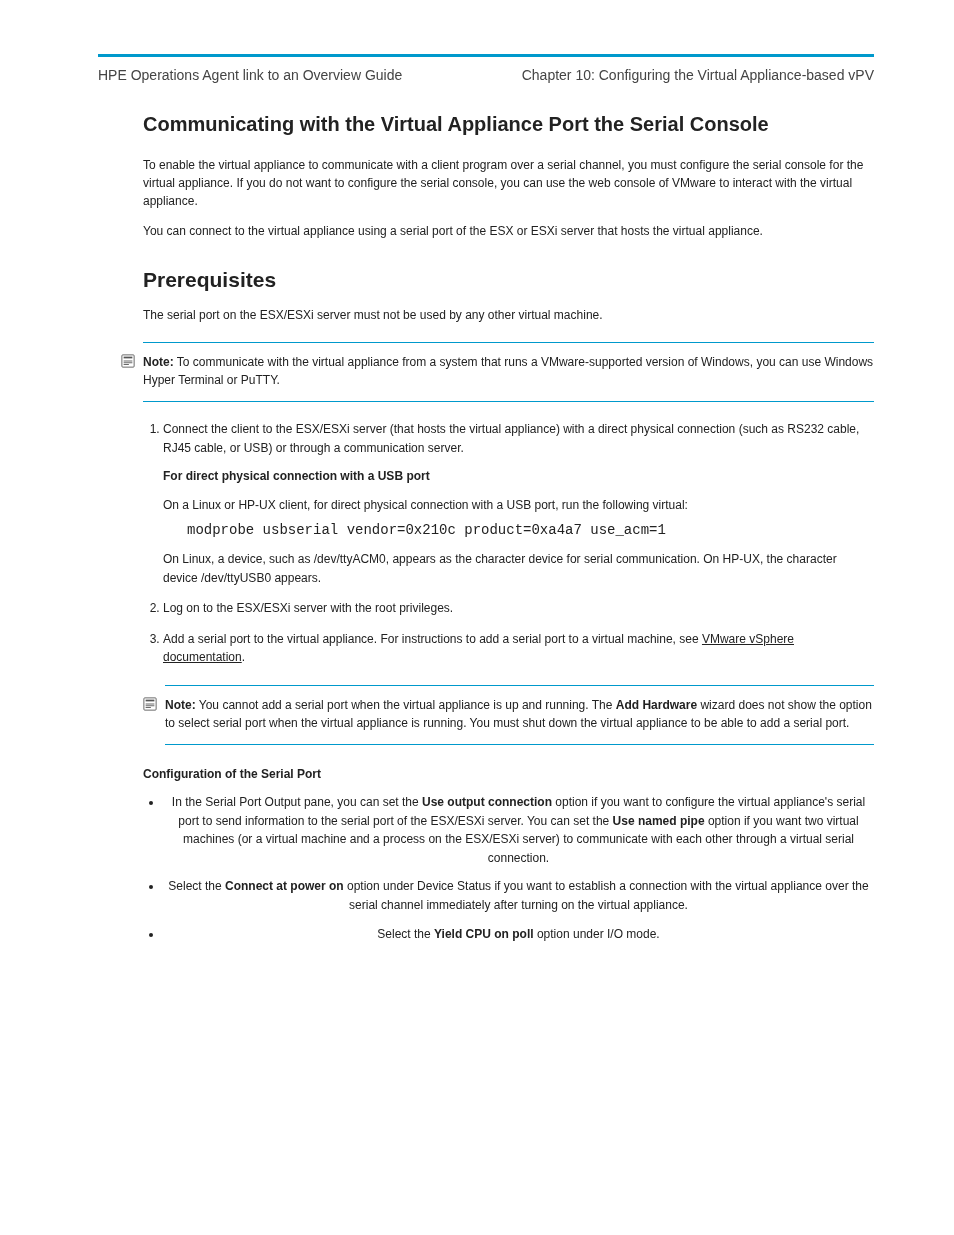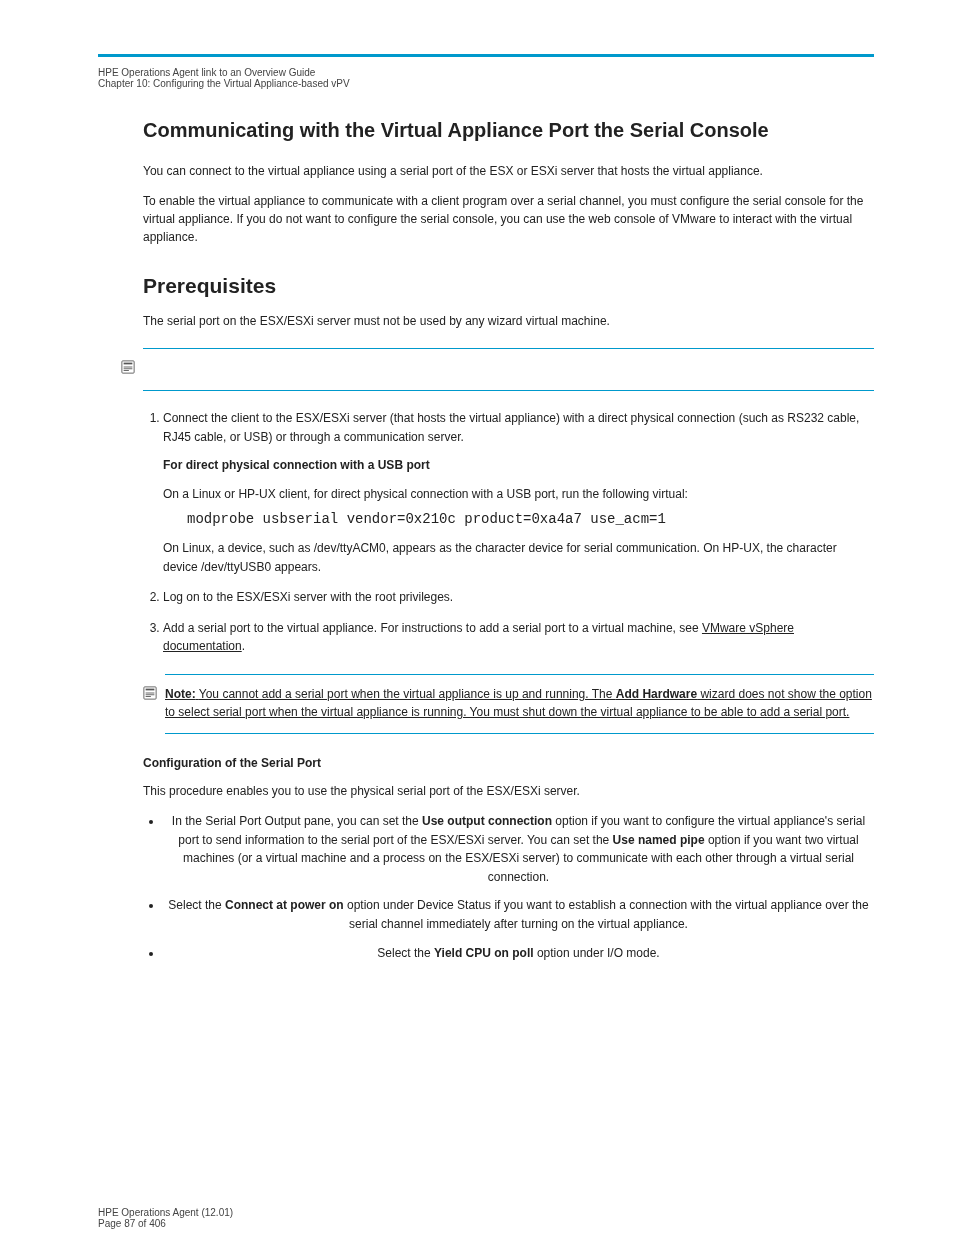--- a/index.html
+++ b/index.html
@@ -18,24 +18,23 @@
     position: relative;
   }
   .rule-top {
     height: 3px;
     background: #0099cc;
     margin: 54px 0 10px 0;
   }
   .header-row {
     display: flex;
     justify-content: space-between;
-    font-size: 10px;
+    font-size: 14px;
     color: #444;
     margin-bottom: 30px;
-    flex-direction: column;
   }
   .content {
     padding-left: 45px;
   }
   h1 {
     font-size: 20px;
     font-weight: bold;
     margin: 26px 0 20px 0;
   }
   h2 {
@@ -121,38 +120,42 @@
 
   <div class="header-row">
     <span>HPE Operations Agent link to an Overview Guide</span>
     <span>Chapter 10: Configuring the Virtual Appliance-based vPV</span>
   </div>
 
   <div class="content">
 
     <h1>Communicating with the Virtual Appliance Port the Serial Console</h1>
 
+    <p>To enable the virtual appliance to communicate with a client program over a serial channel, you must configure the serial console for the virtual appliance. If you do not want to configure the serial console, you can use the web console of VMware to interact with the virtual appliance.</p>
     <p>You can connect to the virtual appliance using a serial port of the ESX or ESXi server that hosts the virtual appliance.</p>
-    <p>To enable the virtual appliance to communicate with a client program over a serial channel, you must configure the serial console for the virtual appliance. If you do not want to configure the serial console, you can use the web console of VMware to interact with the virtual appliance.</p>
 
     <h2>Prerequisites</h2>
-    <p>The serial port on the ESX/ESXi server must not be used by any wizard virtual machine.</p>
+    <p>The serial port on the ESX/ESXi server must not be used by any other virtual machine.</p>
 
     <div class="note-box">
       <div class="note-bar"></div>
       <div class="note-body">
         <div class="note-icon">
           <svg class="icon-note-svg" viewBox="0 0 16 16">
             <rect x="1" y="1" width="14" height="14" rx="1" fill="none" stroke="#555" stroke-width="1"></rect>
             <rect x="3" y="3" width="10" height="2" fill="#555"></rect>
             <line x1="3" y1="8" x2="13" y2="8" stroke="#555" stroke-width="1"></line>
             <line x1="3" y1="10" x2="13" y2="10" stroke="#555" stroke-width="1"></line>
             <line x1="3" y1="12" x2="9" y2="12" stroke="#555" stroke-width="1"></line>
           </svg>
         </div>
+        <div class="note-text">
+          <span class="bold">Note:</span>
+          <span>To communicate with the virtual appliance from a system that runs a VMware-supported version of Windows, you can use Windows Hyper Terminal or PuTTY.</span>
+        </div>
       </div>
       <div class="note-bar"></div>
     </div>
 
 
     <ol class="steps">
       <li>
         <span>Connect the client to the ESX/ESXi server (that hosts the virtual appliance) with a direct physical connection (such as RS232 cable, RJ45 cable, or USB) or through a communication server.</span>
         <div style="height:10px"></div>
         <span class="bold">For direct physical connection with a USB port</span>
@@ -162,55 +165,50 @@
         <span>On Linux, a device, such as /dev/ttyACM0, appears as the character device for serial communication. On HP-UX, the character device /dev/ttyUSB0 appears.</span>
       </li>
       <li>
         <span>Log on to the ESX/ESXi server with the root privileges.</span>
       </li>
       <li>
         <span>Add a serial port to the virtual appliance. For instructions to add a serial port to a virtual machine, see </span><span class="link">VMware vSphere documentation</span><span>.</span>
       </li>
     </ol>
 
-    <div class="note-box" style="margin-left:0;text-decoration:underline;">
+    <div class="note-box" style="margin-left:0;">
       <div class="note-bar"></div>
       <div class="note-body">
         <div class="note-icon">
           <svg class="icon-note-svg" viewBox="0 0 16 16">
             <rect x="1" y="1" width="14" height="14" rx="1" fill="none" stroke="#555" stroke-width="1"></rect>
             <rect x="3" y="3" width="10" height="2" fill="#555"></rect>
             <line x1="3" y1="8" x2="13" y2="8" stroke="#555" stroke-width="1"></line>
             <line x1="3" y1="10" x2="13" y2="10" stroke="#555" stroke-width="1"></line>
             <line x1="3" y1="12" x2="9" y2="12" stroke="#555" stroke-width="1"></line>
           </svg>
         </div>
         <div class="note-text">
           <span class="bold">Note:</span>
           <span>You cannot add a serial port when the virtual appliance is up and running. The </span><span class="bold">Add Hardware</span><span> wizard does not show the option to select serial port when the virtual appliance is running. You must shut down the virtual appliance to be able to add a serial port.</span>
         </div>
       </div>
       <div class="note-bar"></div>
     </div>
 
     <h3>Configuration of the Serial Port</h3>
-    <p>This procedure enables you to use the physical serial port of the ESX/ESXi server.</p>
 
     <ul class="bullets">
       <li>
         <span>In the Serial Port Output pane, you can set the </span><span class="bold">Use output connection</span><span> option if you want to configure the virtual appliance's serial port to send information to the serial port of the ESX/ESXi server. You can set the </span><span class="bold">Use named pipe</span><span> option if you want two virtual machines (or a virtual machine and a process on the ESX/ESXi server) to communicate with each other through a virtual serial connection.</span>
       </li>
       <li>
         <span>Select the </span><span class="bold">Connect at power on</span><span> option under Device Status if you want to establish a connection with the virtual appliance over the serial channel immediately after turning on the virtual appliance.</span>
       </li>
       <li>
         <span>Select the </span><span class="bold">Yield CPU on poll</span><span> option under I/O mode.</span>
       </li>
     </ul>
 
   </div>
 
-  <div class="header-row" style="position:absolute; bottom:30px; left:98px; right:80px;">
-    <span>HPE Operations Agent (12.01)</span>
-    <span>Page 87 of 406</span>
-  </div>
 
 </div>
 
 </body></html>

